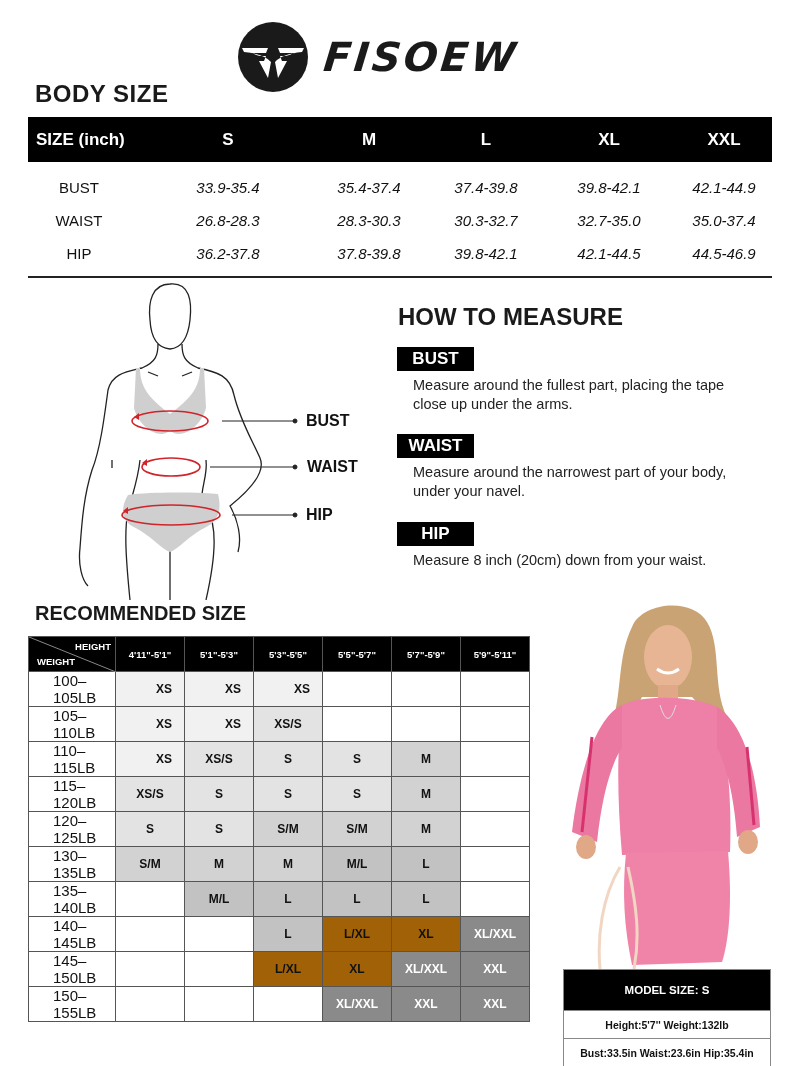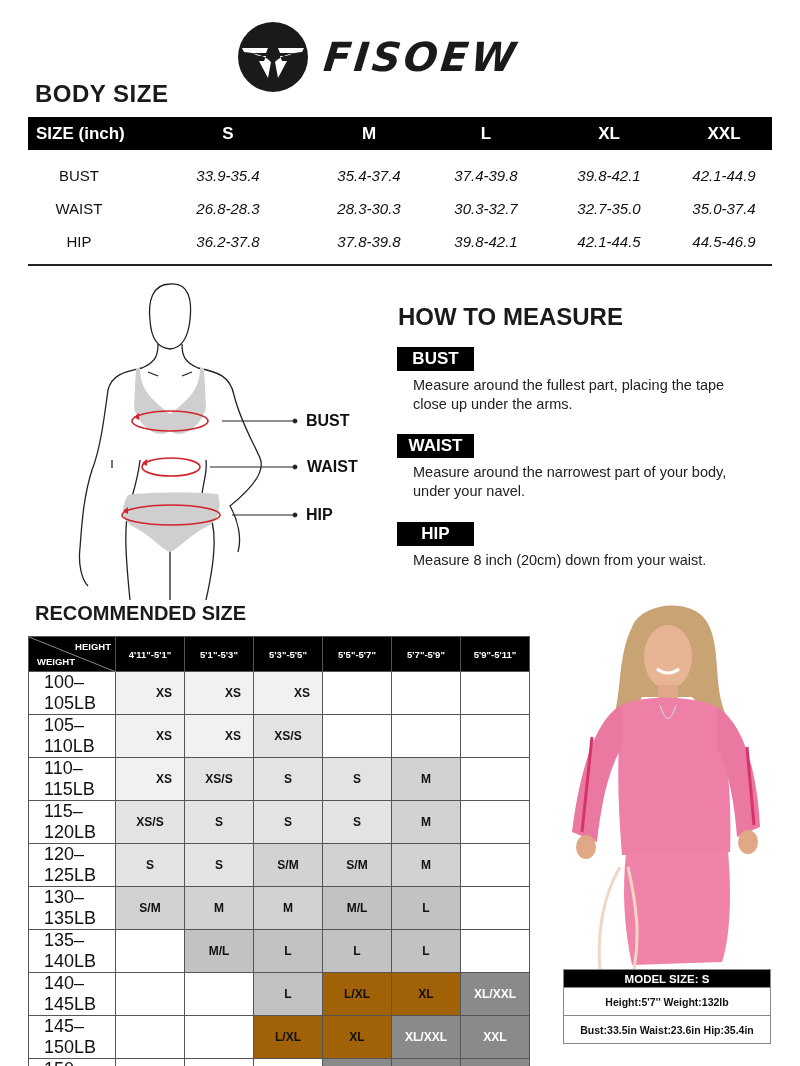--- a/index.html
+++ b/index.html
@@ -10,21 +10,21 @@
   .logo { position: absolute; left: 238px; top: 22px; height: 70px; display: flex; align-items: center; }
   .logo-mark { width: 70px; height: 70px; }
   .logo-text { margin-left: 16px; font-family: "DejaVu Sans", sans-serif; font-weight: bold; font-style: italic;
     font-size: 40px; letter-spacing: 3px; color: #1a1a1a; transform: skewX(-6deg); }
 
   
   .section-title { position: absolute; font-family: "Liberation Sans", sans-serif; font-weight: bold; color: #1a1a1a; }
   .body-title { left: 35px; top: 80px; font-size: 24px; letter-spacing: 0.5px; }
 
   .size-table { position: absolute; left: 28px; top: 117px; width: 744px; }
-  .size-head { height: 33px; background: #000; color: #fff; display: flex; align-items: center; font-weight: bold; font-size: 17px; }
+  .size-head { height: 45px; background: #000; color: #fff; display: flex; align-items: center; font-weight: bold; font-size: 17px; }
   .size-head .c0 { width: 120px; padding-left: 8px; font-family: "Liberation Sans Narrow", "Liberation Sans", sans-serif; }
   .size-head .c { text-align: center; }
   .size-row { display: flex; align-items: center; height: 33px; font-size: 15px; font-family: "Liberation Sans", sans-serif; }
   .size-row .c0 { width: 120px; text-align: center; padding-right: 18px; }
   .size-row .c { text-align: center; font-style: italic; }
   .size-body { padding-top: 9px; padding-bottom: 6px; border-bottom: 2px solid #222; }
   .col1 { width: 160px; } .col2 { width: 122px; } .col3 { width: 112px; } .col4 { width: 134px; } .col5 { width: 96px; }
 
   
   .figure { position: absolute; left: 70px; top: 280px; width: 300px; height: 320px; }
@@ -39,33 +39,33 @@
   
   .rec-title { left: 35px; top: 602px; font-size: 20px; }
   .rec-table { position: absolute; left: 28px; top: 636px; border-collapse: collapse; }
   .rec-table td, .rec-table th { border: 1px solid #555; text-align: center; }
   .rec-table th { background: #000; color: #fff; font-size: 9.5px; font-weight: bold; height: 35px; width: 69px; }
   .rec-table th.corner { width: 87px; position: relative; padding: 0; }
   .corner .h { position: absolute; right: 4px; top: 4px; font-size: 9.5px; }
   .corner .w { position: absolute; left: 8px; bottom: 4px; font-size: 9.5px; }
   .corner svg { position: absolute; left: 0; top: 0; }
   .rec-table td { height: 34.6px; font-size: 12px; font-weight: bold; color: #111; }
-  .rec-table td.wt { font-size: 18px; font-weight: normal; text-align: left; padding-left: 15px; background: #fff; }
+  .rec-table td.wt { font-size: 15px; font-weight: normal; text-align: left; padding-left: 24px; background: #fff; }
   .s0 { background: #ffffff; }
   .s1 { background: #f1f1f1; padding-left: 28px; }
   .s2 { background: #e3e3e3; }
   .s3 { background: #d2d2d2; }
   .s4 { background: #c2c2c2; }
   .s5 { background: #a16207; }
   .s7 { background: #8a8a8a; color: #fff !important; }
 
   
   .model-photo { position: absolute; left: 562px; top: 597px; width: 210px; height: 372px; }
   .model-box { position: absolute; left: 563px; top: 969px; width: 208px; border: 1px solid #888; }
-  .model-head { background: #000; color: #fff; height: 17px; font-weight: bold; font-size: 11.5px; display: flex; align-items: center; justify-content: center; }
+  .model-head { background: #000; color: #fff; height: 40px; font-weight: bold; font-size: 11.5px; display: flex; align-items: center; justify-content: center; }
   .model-line { height: 28px; display: flex; align-items: center; justify-content: center; font-size: 10.5px; font-weight: bold; border-top: 1px solid #888; }
 </style>
 </head>
 <body>
 
 <div class="logo">
   <svg class="logo-mark" viewBox="0 0 70 70">
     <circle cx="35" cy="35" r="35" fill="#1a1a1a"></circle>
     <path d="M4 26 L30 26 L28 31 L14 31 Q18 33 22 34 L28 34 L26 39 L21 39 L30 56 L33 40 Q26 32 6 30 Z" fill="#fff"></path>
     <path d="M66 26 L40 26 L42 31 L56 31 Q52 33 48 34 L42 34 L44 39 L49 39 L40 56 L37 40 Q44 32 64 30 Z" fill="#fff"></path>

